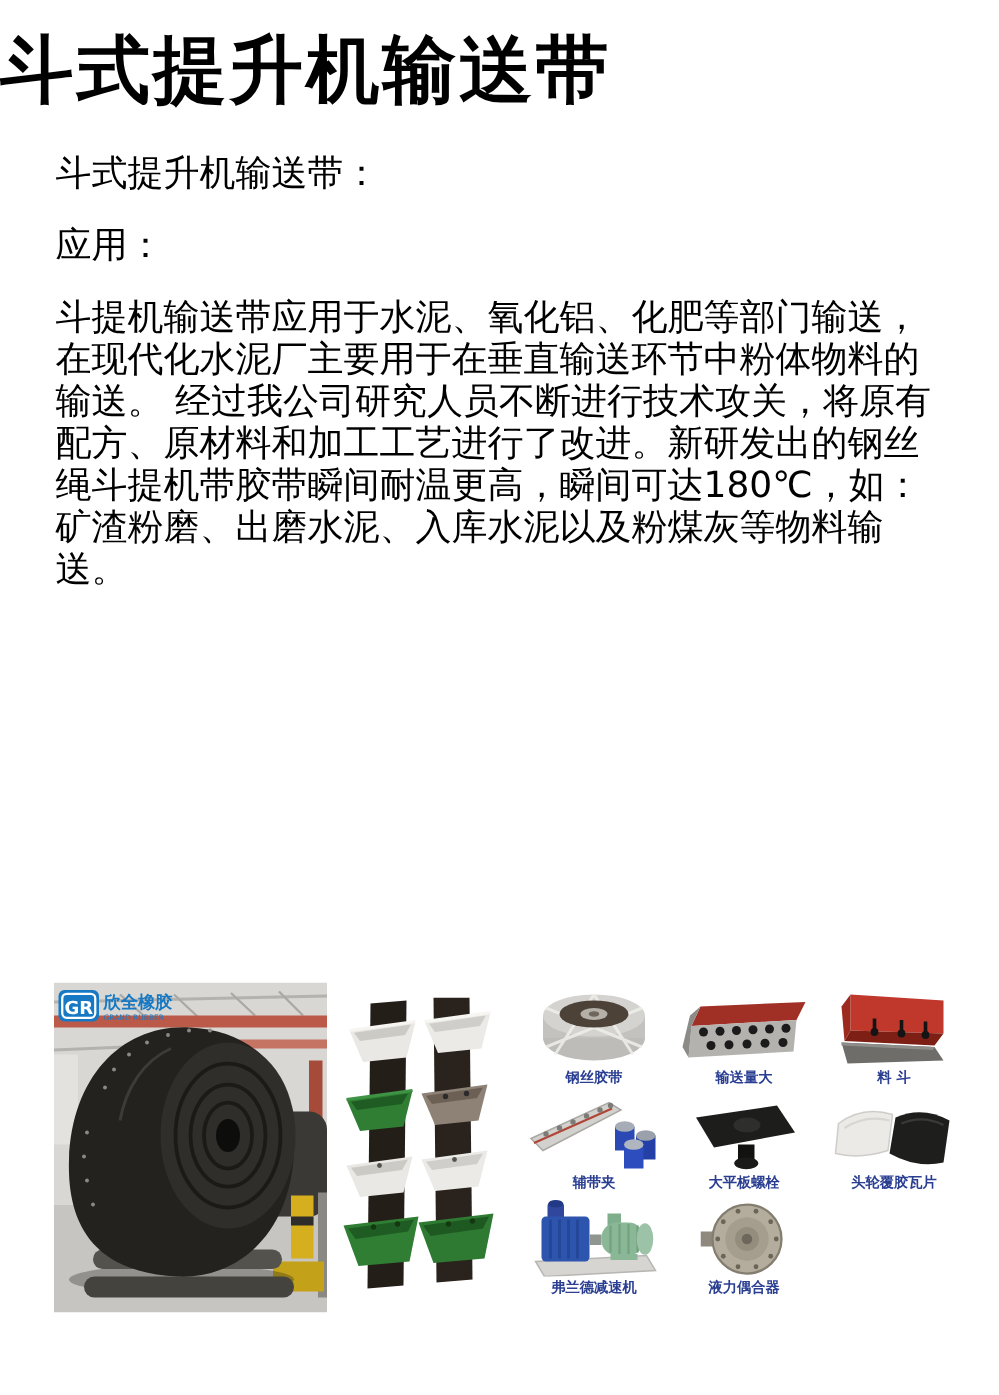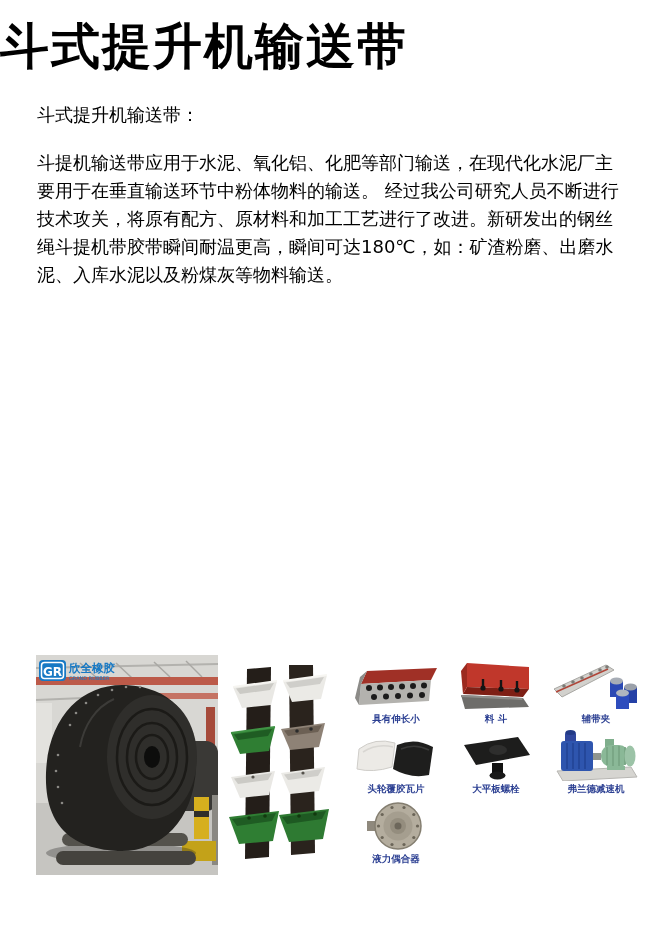--- a/index.html
+++ b/index.html
@@ -14,21 +14,21 @@
   .page-title {
     margin: 16px 0 0;
     text-align: left;
     font-size: 49px;
     font-weight: bold;
     letter-spacing: 2px;
     line-height: 1.25;
   }
   .content {
     margin: 24px 37px 0;
-    font-size: 18px;
+    font-size: 24px;
     line-height: 28px;
   }
   .content p { margin: 0 0 20px; }
 
   .media-strip { position: absolute; top: 645px; left: 0; width: 666px; height: 250px; }
   .factory-photo { position: absolute; left: 36px; top: 10px; width: 182px; height: 220px; }
   .bucket-panel  { position: absolute; left: 227px; top: 20px; width: 106px; height: 196px; }
   .product-grid {
     position: absolute; left: 346px; top: 8px; width: 302px;
     display: grid;
@@ -47,20 +47,21 @@
     margin-top: 3px; white-space: nowrap; line-height: 1;
   }
 </style>
 </head>
 <body>
 
 <h1 class="page-title">斗式提升机输送带</h1>
 
 <div class="content">
   <p>斗式提升机输送带：</p>
+  <p>应用：</p>
   <p>斗提机输送带应用于水泥、氧化铝、化肥等部门输送，在现代化水泥厂主要用于在垂直输送环节中粉体物料的输送。 经过我公司研究人员不断进行技术攻关，将原有配方、原材料和加工工艺进行了改进。新研发出的钢丝绳斗提机带胶带瞬间耐温更高，瞬间可达180℃，如：矿渣粉磨、出磨水泥、入库水泥以及粉煤灰等物料输送。</p>
 </div>
 
 <div class="media-strip">
 
   <svg class="factory-photo" viewBox="0 0 182 220">
     <rect width="182" height="148" fill="#d8d7d3"></rect>
     <rect y="148" width="182" height="72" fill="#c6c5c1"></rect>
     <g stroke="#b3b2ae" stroke-width="2">
       <line x1="0" y1="13" x2="182" y2="9"></line>
@@ -162,20 +163,34 @@
     <g>
       <polygon points="52,150 102,144 96,174 62,177" fill="#2e7a32"></polygon>
       <polygon points="55,152 99,146 95,154 60,159" fill="#1e5922"></polygon>
       <circle cx="72" cy="151" r="1.8" fill="#12390f"></circle>
         <circle cx="88" cy="149" r="1.8" fill="#12390f"></circle>
     </g>
   </svg>
 
   <div class="product-grid">
 
+    <figure class="cell">
+      <div class="img">
+        <svg width="76" height="52" viewBox="0 0 76 52">
+          <ellipse cx="38" cy="33" rx="34" ry="15" fill="#bdbcb9"></ellipse>
+          <rect x="4" y="18" width="68" height="15" fill="#c3c2bf"></rect>
+          <ellipse cx="38" cy="18" rx="34" ry="14" fill="#d4d3d0"></ellipse>
+          <path d="M38,4 L12,44 M38,4 L64,44 M6,13 L70,39 M70,13 L6,39" stroke="#efeeea" stroke-width="2" fill="none" opacity="0.85"></path>
+          <ellipse cx="38" cy="17" rx="23" ry="9" fill="#4c4238"></ellipse>
+          <ellipse cx="38" cy="17" rx="9" ry="4" fill="#b5b0a8"></ellipse>
+          <ellipse cx="38" cy="17" rx="3.5" ry="1.8" fill="#6f675c"></ellipse>
+        </svg>
+      </div>
+      <figcaption class="caption">钢丝胶带</figcaption>
+    </figure>
 
     <figure class="cell">
       <div class="img">
         <svg width="86" height="44" viewBox="0 0 86 44">
           <polygon points="14,4 84,1 78,13 8,17" fill="#a03026"></polygon>
           <polygon points="8,17 78,13 76,34 6,38" fill="#b3b2ae"></polygon>
           <polygon points="14,4 8,17 6,38 2,31 7,10" fill="#8c8b88"></polygon>
           <g fill="#1b1b1b">
             <circle cx="16" cy="21" r="3"></circle>
               <circle cx="27" cy="20.5" r="3"></circle>
@@ -184,21 +199,21 @@
               <circle cx="60" cy="19" r="3"></circle>
               <circle cx="71" cy="18.5" r="3"></circle>
             <circle cx="21" cy="30" r="3"></circle>
               <circle cx="33" cy="29.5" r="3"></circle>
               <circle cx="45" cy="29" r="3"></circle>
             <circle cx="57" cy="28.5" r="3"></circle>
               <circle cx="69" cy="28" r="3"></circle>
           </g>
         </svg>
       </div>
-      <figcaption class="caption">具有伸长小</figcaption>
+      <figcaption class="caption">输送量大</figcaption>
     </figure>
 
     <figure class="cell">
       <div class="img">
         <svg width="74" height="50" viewBox="0 0 74 50">
           <polygon points="8,2 70,6 70,28 8,26" fill="#c0372b"></polygon>
           <polygon points="8,26 70,28 64,36 4,33" fill="#7e1f15"></polygon>
           <polygon points="8,2 8,26 4,33 2,10" fill="#9c2a1f"></polygon>
           <g fill="#141414">
             <circle cx="24" cy="27" r="2.6"></circle>
@@ -235,40 +250,40 @@
           <rect x="64" y="32" width="13" height="16" fill="#2d4cbd"></rect>
             <ellipse cx="70.5" cy="32" rx="6.5" ry="3.5" fill="#b0b6bf"></ellipse>
         </svg>
       </div>
       <figcaption class="caption">辅带夹</figcaption>
     </figure>
 
 
     <figure class="cell">
       <div class="img">
+        <svg width="72" height="48" viewBox="0 0 72 48">
+          <polygon points="4,12 58,4 70,22 16,32" fill="#1d1d1c"></polygon>
+          <ellipse cx="38" cy="17" rx="9" ry="5" fill="#2e2e2d"></ellipse>
+          <rect x="32" y="30" width="11" height="11" fill="#121211"></rect>
+          <ellipse cx="37.5" cy="42.5" rx="8" ry="4" fill="#1a1a19"></ellipse>
+        </svg>
+      </div>
+      <figcaption class="caption">大平板螺栓</figcaption>
+    </figure>
+
+    <figure class="cell">
+      <div class="img">
         <svg width="82" height="46" viewBox="0 0 82 46">
           <path d="M4,14 Q20,2 40,8 L37,32 Q18,38 2,34 Z" fill="#eceae6" stroke="#cfcdc9" stroke-width="1"></path>
           <path d="M8,17 Q22,8 38,12" stroke="#d8d6d2" fill="none" stroke-width="1.5"></path>
           <path d="M42,10 Q60,2 78,12 L74,40 Q56,44 38,34 Z" fill="#1e1e1d"></path>
           <path d="M46,14 Q60,8 74,15" stroke="#3a3a39" fill="none" stroke-width="1.5"></path>
         </svg>
       </div>
       <figcaption class="caption">头轮覆胶瓦片</figcaption>
-    </figure>
-
-    <figure class="cell">
-      <div class="img">
-        <svg width="72" height="48" viewBox="0 0 72 48">
-          <polygon points="4,12 58,4 70,22 16,32" fill="#1d1d1c"></polygon>
-          <ellipse cx="38" cy="17" rx="9" ry="5" fill="#2e2e2d"></ellipse>
-          <rect x="32" y="30" width="11" height="11" fill="#121211"></rect>
-          <ellipse cx="37.5" cy="42.5" rx="8" ry="4" fill="#1a1a19"></ellipse>
-        </svg>
-      </div>
-      <figcaption class="caption">大平板螺栓</figcaption>
     </figure>
 
     <figure class="cell">
       <div class="img">
         <svg width="86" height="52" viewBox="0 0 86 52">
           <polygon points="4,42 78,38 84,48 10,52" fill="#d6d5d1" stroke="#b7b6b2" stroke-width="1"></polygon>
           <rect x="12" y="3" width="11" height="11" rx="2" fill="#30479d"></rect>
           <ellipse cx="17.5" cy="3.5" rx="5" ry="2.5" fill="#223a86"></ellipse>
           <rect x="8" y="12" width="32" height="30" rx="3" fill="#2e55ae"></rect>
           <g stroke="#24479a" stroke-width="2">

